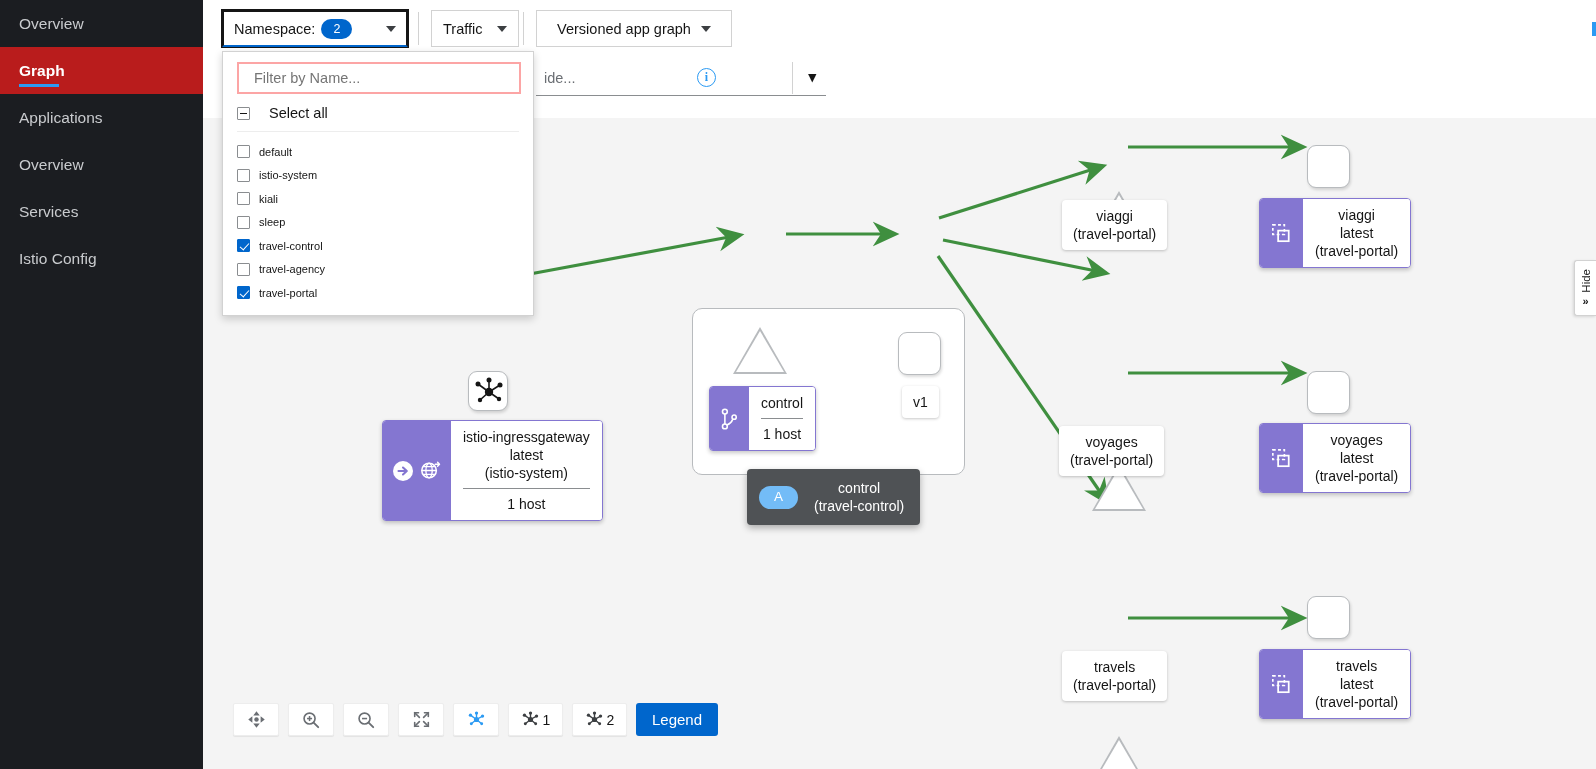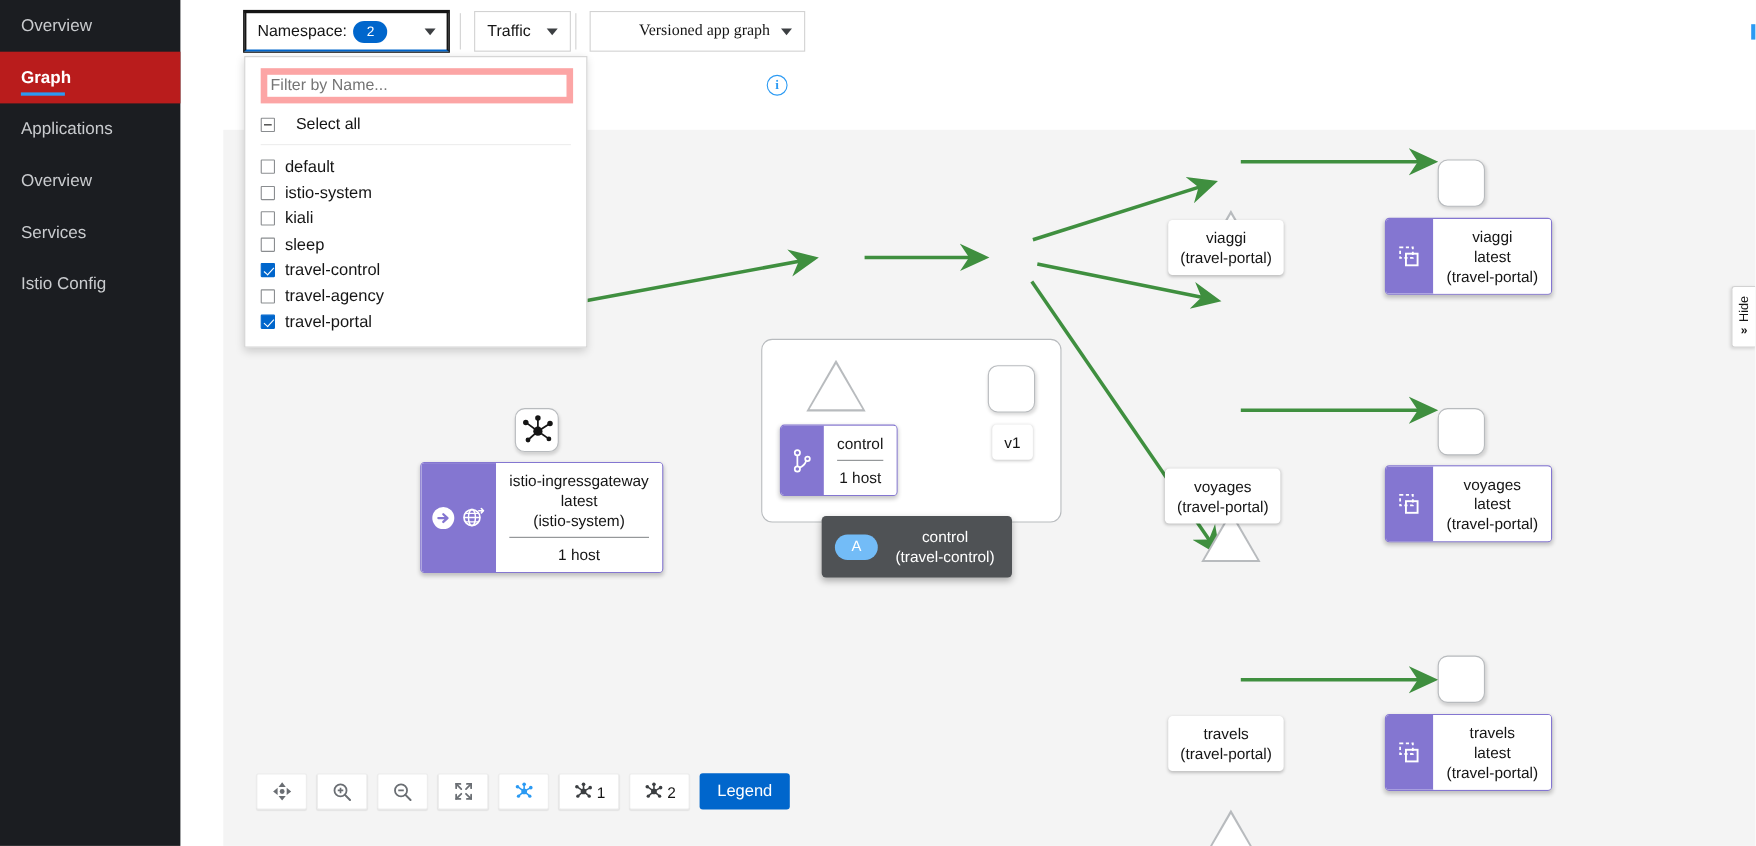--- a/index.html
+++ b/index.html
@@ -6,21 +6,21 @@
   html, body {
     width: 1596px; height: 769px;
     font-family: "Liberation Sans", sans-serif;
     background: #ffffff;
     overflow: hidden;
   }
   #app { position: relative; width: 1596px; height: 769px; }
 
   
   #sidebar {
-    position: absolute; left: 0; top: 0; width: 164px; height: 769px;
+    position: absolute; left: 0; top: 0; width: 203px; height: 769px;
     background: #1b1d21;
   }
   .nav-item {
     position: relative;
     height: 47px; line-height: 47px;
     padding-left: 19px;
     color: #c9cbce; font-size: 15.5px;
     cursor: pointer;
     white-space: nowrap;
   }
@@ -63,21 +63,21 @@
     width: 0; height: 0; margin-left: 10px;
     border-left: 5px solid transparent; border-right: 5px solid transparent;
     border-top: 6px solid #3c3f42;
   }
   .divider-v {
     position: absolute; width: 1px; background: #d2d2d2;
   }
   #div1 { left: 215px; top: 12px; height: 33px; }
   #div2 { left: 320px; top: 12px; height: 33px; }
   #traffic-toggle { left: 228px; top: 10px; width: 88px; height: 37px; padding: 0 11px; justify-content: space-between; }
-  #graphtype-toggle { left: 333px; top: 10px; width: 196px; height: 37px; padding: 0 11px; justify-content: flex-end; font-family: Liberation Serif, serif; }
+  #graphtype-toggle { left: 333px; top: 10px; width: 196px; height: 37px; padding: 0 11px; justify-content: center; }
 
   #hide-input {
     position: absolute; left: 333px; top: 60px; width: 290px; height: 36px;
     background: #fff; border: none; border-bottom: 1px solid #8a8d90;
     display: flex; align-items: center; padding: 0 8px;
     font-size: 14.5px; color: #6a6e73;
   }
   #hide-input .chev {
     position: absolute; right: 10px; top: 8px;
     font-size: 15px; color: #151515; font-weight: bold;
@@ -96,23 +96,23 @@
 
   
   #ns-menu {
     position: absolute; left: 222px; top: 51px; width: 312px; height: 265px;
     background: #fff; border: 1px solid #d2d2d2;
     box-shadow: 0 3px 8px rgba(3,3,3,0.18);
     z-index: 50;
   }
   #ns-filter {
     margin: 10px 14px 0 14px; width: 284px; height: 32px;
-    border: 6px solid #fca5a5; background: #fff;
+    border: 2px solid #fca5a5; background: #fff;
     font-size: 14.5px; color: #6a6e73;
-    padding: 0 3px; font-family: "Liberation Sans", sans-serif;
+    padding: 0 15px; font-family: "Liberation Sans", sans-serif;
   }
   #select-all {
     display: flex; align-items: center; gap: 19px;
     margin: 11px 14px 0 14px; padding-bottom: 10px;
     border-bottom: 1px solid #ededed;
     font-size: 14.5px; color: #151515; cursor: pointer;
   }
   .cb {
     width: 13px; height: 13px; border: 1px solid #8a8d90;
     border-radius: 1px; background: #fff; flex: 0 0 auto;
@@ -126,21 +126,21 @@
   .cb.checked::after {
     content: ""; position: absolute; left: 3.5px; top: 0.5px;
     width: 4px; height: 8px;
     border: solid #fff; border-width: 0 1.8px 1.8px 0;
     transform: rotate(42deg);
   }
   #ns-list { margin: 8px 14px 0 14px; }
   .ns-row {
     display: flex; align-items: center; gap: 9px;
     height: 23.5px;
-    font-size: 15px; color: #151515; cursor: pointer; text-align: right;
+    font-size: 11px; color: #151515; cursor: pointer; text-align: right;
   }
 
   
   #canvas {
     position: absolute; left: 203px; top: 118px; width: 1393px; height: 651px;
     background: #f4f4f4; overflow: hidden;
   }
   #edges { position: absolute; left: 0; top: 0; width: 1393px; height: 651px; }
 
   .gnode { position: absolute; }
@@ -293,20 +293,25 @@
       <span class="caret"></span>
     </div>
 
     <div class="divider-v" id="div2"></div>
 
     <div id="graphtype-toggle" class="ctl">
       <span>Versioned app graph</span>
       <span class="caret"></span>
     </div>
 
+    <div id="hide-input">
+      <span>ide...</span>
+      <span class="sep"></span>
+      <span class="chev">▾</span>
+    </div>
 
     <div id="info-icon">
       <span>i</span>
     </div>
   </div>
 
   <div id="ns-menu">
     <input id="ns-filter" type="text" placeholder="Filter by Name..." style="">
 
     <div id="select-all">

